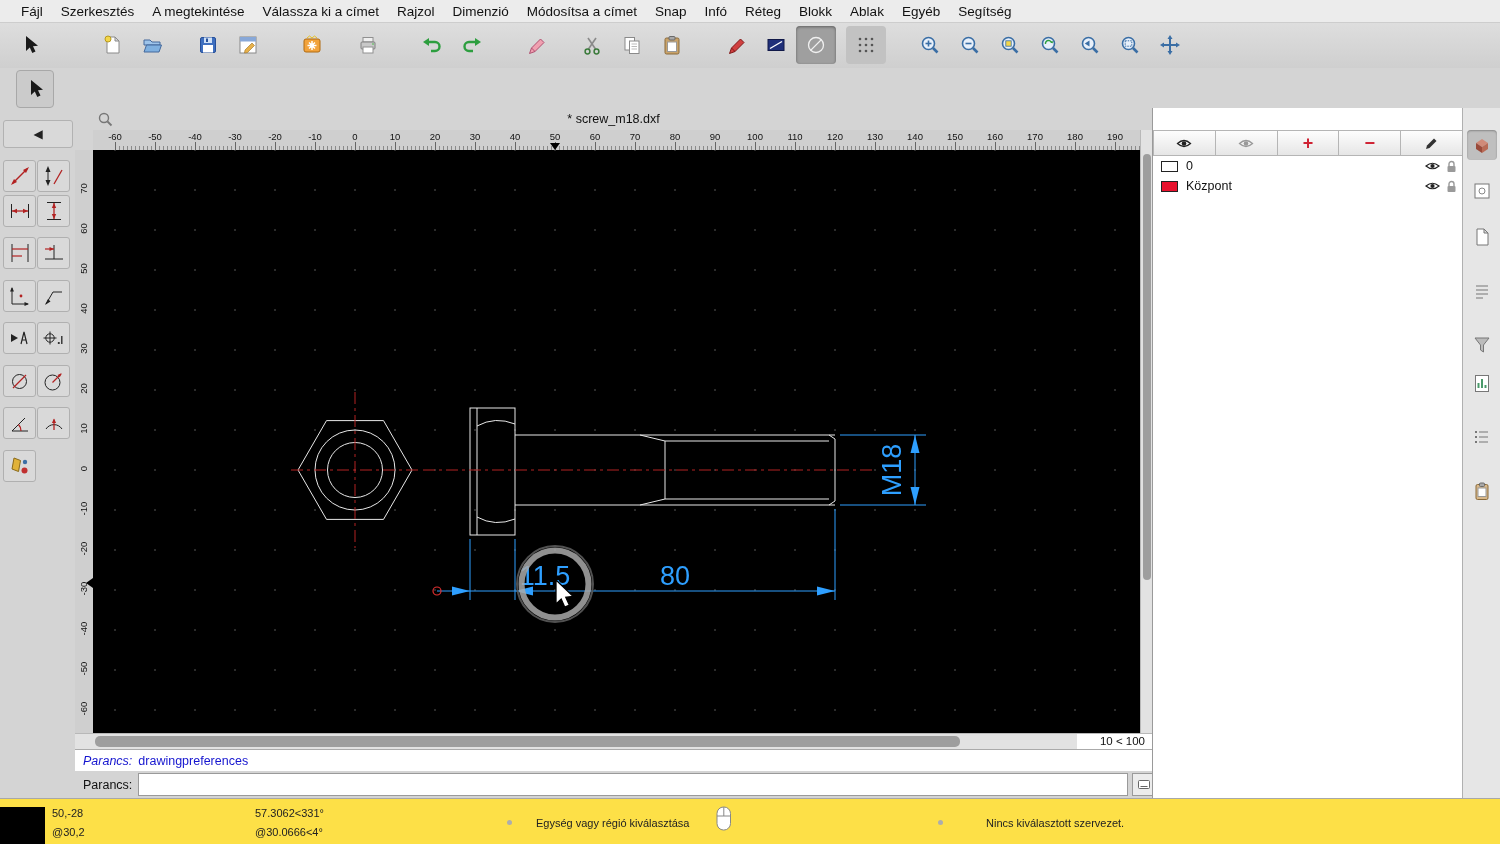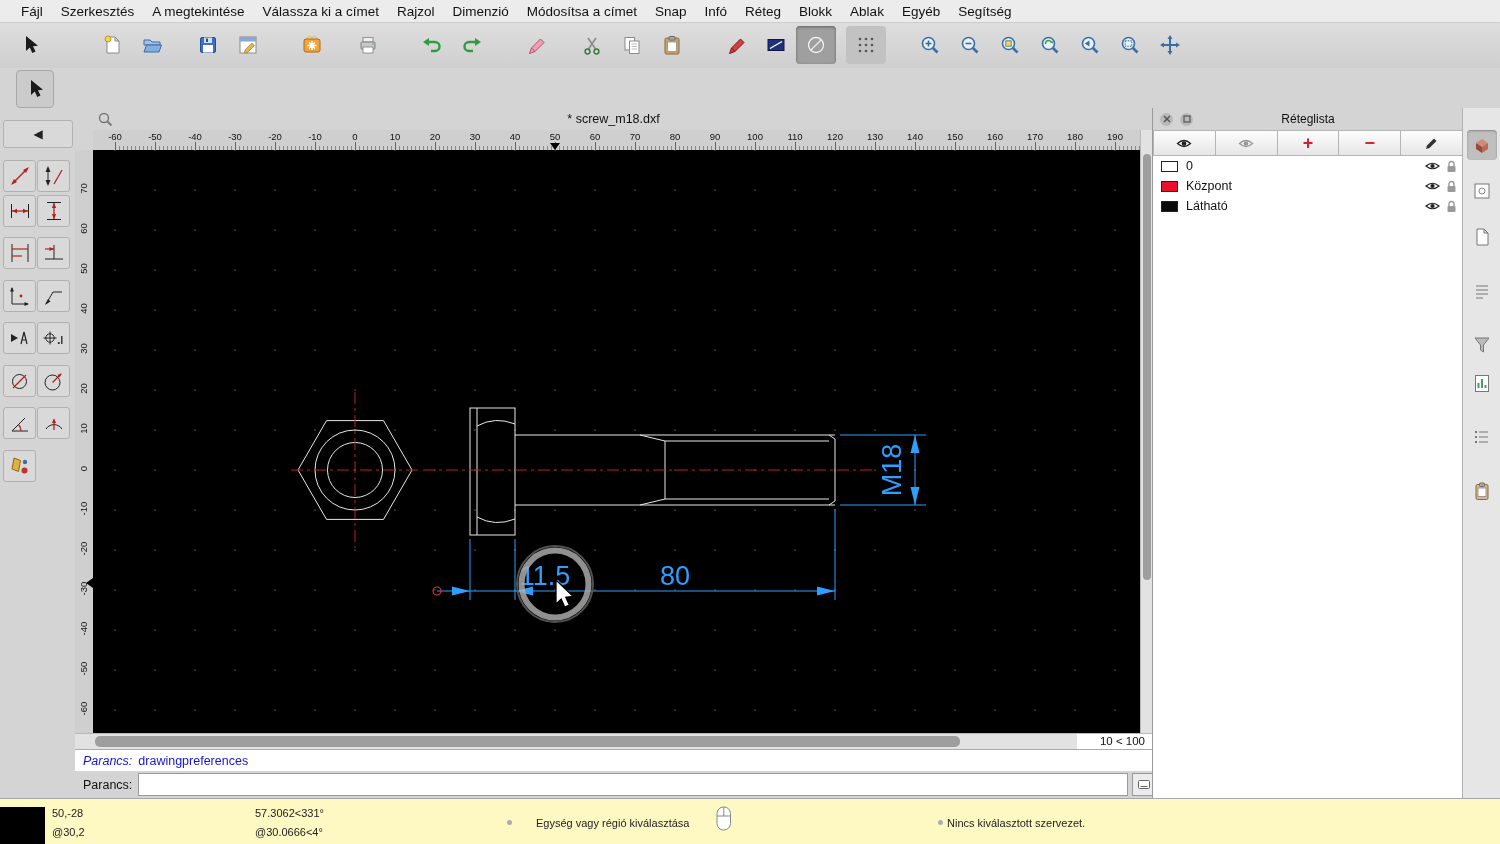--- a/index.html
+++ b/index.html
@@ -56,21 +56,21 @@
 .layer-row{height:20px;display:flex;align-items:center;padding-left:8px;font-size:12.5px;position:relative}
 .layer-row.selected{background:#2f7cf6;color:#fff}
 .swatch{width:15px;height:9px;border:1px solid #222;margin-right:8px;flex:0 0 auto}
 .layer-row.selected .swatch{border-color:#eee}
 .licons{position:absolute;right:6px;display:flex;align-items:center;gap:6px}
 
 #rstrip{position:absolute;top:108px;left:1462px;width:38px;height:690px;background:#e6e6e6;border-left:1px solid #b0b0b0}
 .sbtn{position:absolute;left:4px;width:30px;height:30px;display:flex;align-items:center;justify-content:center;border-radius:4px}
 .sbtn.sel{background:#bfbfbf;box-shadow:inset 0 1px 2px rgba(0,0,0,.3)}
 
-#statusbar{position:absolute;top:798px;left:0;width:1500px;height:46px;background:#fef9c3;border-top:1px solid #a8a8a8;font-size:11px;color:#222}
+#statusbar{position:absolute;top:798px;left:0;width:1500px;height:46px;background:#fde047;border-top:1px solid #a8a8a8;font-size:11px;color:#222}
 #blackbox{position:absolute;left:0;top:8px;width:45px;height:38px;background:#000}
 .coord{position:absolute;white-space:nowrap}
 .sdot{position:absolute;width:5px;height:5px;border-radius:50%;background:#adadad}
 </style>
 </head>
 <body>
 
 <div id="menubar">
     <span class="menu-item">Fájl</span>
     <span class="menu-item">Szerkesztés</span>
@@ -522,34 +522,20 @@
   <input id="cmdinput" type="text" value="" style="">
   <div id="cmdbtn">
       <svg width="12" height="9">
         <rect x="0.5" y="0.5" width="11" height="8" rx="1" fill="#fff" stroke="#666"></rect>
         <line x1="2.5" y1="6.5" x2="9.5" y2="6.5" stroke="#666"></line>
       </svg>
     </div>
 </div>
 
 <div id="rpanel">
-  <div class="hdr">
-    <div class="circbtn">
-        <svg width="8" height="8">
-          <line x1="1" y1="1" x2="7" y2="7" stroke="#555" stroke-width="1.4"></line>
-          <line x1="7" y1="1" x2="1" y2="7" stroke="#555" stroke-width="1.4"></line>
-        </svg>
-      </div>
-    <div class="circbtn">
-        <svg width="8" height="8">
-          <rect x="1" y="1" width="6" height="6" fill="none" stroke="#555" stroke-width="1.2"></rect>
-        </svg>
-      </div>
-    <div class="title">Réteglista</div>
-  </div>
   <div id="ltoolbar">
     <div class="lseg">
         <svg width="16" height="13">
           <path d="M1.5 6.5 Q8 0.5 14.5 6.5 Q8 12.5 1.5 6.5 Z" fill="none" stroke="#222" stroke-width="1.3"></path>
           <circle cx="8" cy="6.5" r="2.3" fill="#222"></circle>
         </svg>
       </div>
     <div class="lseg">
         <svg width="16" height="13">
           <path d="M1.5 6.5 Q8 0.5 14.5 6.5 Q8 12.5 1.5 6.5 Z" fill="none" stroke="#999" stroke-width="1.3"></path>
@@ -598,38 +584,20 @@
             </svg>
           </span>
           <span>
             <svg width="11" height="13">
               <rect x="1.5" y="6" width="8" height="6" rx="1" fill="#9a9a9a"></rect>
               <path d="M3 6 V4 a2.5 2.5 0 0 1 5 0 V6" fill="none" stroke="#9a9a9a" stroke-width="1.4"></path>
             </svg>
           </span>
         </span>
       </div>
-      <div class="layer-row">
-        <span class="swatch" style="background:#0a0a0a"></span>
-        <span>Látható</span>
-        <span class="licons">
-          <span>
-            <svg width="15" height="12">
-              <path d="M1 6 Q7.5 0.5 14 6 Q7.5 11.5 1 6 Z" fill="none" stroke="#222" stroke-width="1.2"></path>
-              <circle cx="7.5" cy="6" r="2.1" fill="#222"></circle>
-            </svg>
-          </span>
-          <span>
-            <svg width="11" height="13">
-              <rect x="1.5" y="6" width="8" height="6" rx="1" fill="#9a9a9a"></rect>
-              <path d="M3 6 V4 a2.5 2.5 0 0 1 5 0 V6" fill="none" stroke="#9a9a9a" stroke-width="1.4"></path>
-            </svg>
-          </span>
-        </span>
-      </div>
     </div>
 </div>
 
 <div id="rstrip">
   <div class="sbtn sel" style="top:22px">
       <svg width="22" height="22">
         <path d="M5 9 l6 -4 6 4 -6 4 z" fill="#d08a78"></path>
         <path d="M5 9 v6 l6 4 v-6 z" fill="#9a4a3a"></path>
         <path d="M17 9 v6 l-6 4 v-6 z" fill="#b86a55"></path>
       </svg>
@@ -703,14 +671,14 @@
   <span class="sdot" style="left:507px;top:21px"></span>
   <span class="coord" style="left:536px;top:18px">Egység vagy régió kiválasztása</span>
   <span class="coord" style="left:716px;top:7px">
       <svg width="16" height="26">
         <rect x="1" y="1" width="13.5" height="23" rx="6.5" fill="#fff" stroke="#888"></rect>
         <line x1="7.8" y1="1" x2="7.8" y2="10" stroke="#888"></line>
         <line x1="1" y1="10" x2="14.5" y2="10" stroke="#888"></line>
       </svg>
     </span>
   <span class="sdot" style="left:938px;top:21px"></span>
-  <span class="coord" style="left:947px;top:18px">Nincs kiválasztott szervezet.</span>
+  <span class="coord" style="left:986px;top:18px">Nincs kiválasztott szervezet.</span>
 </div>
 
 </body></html>

